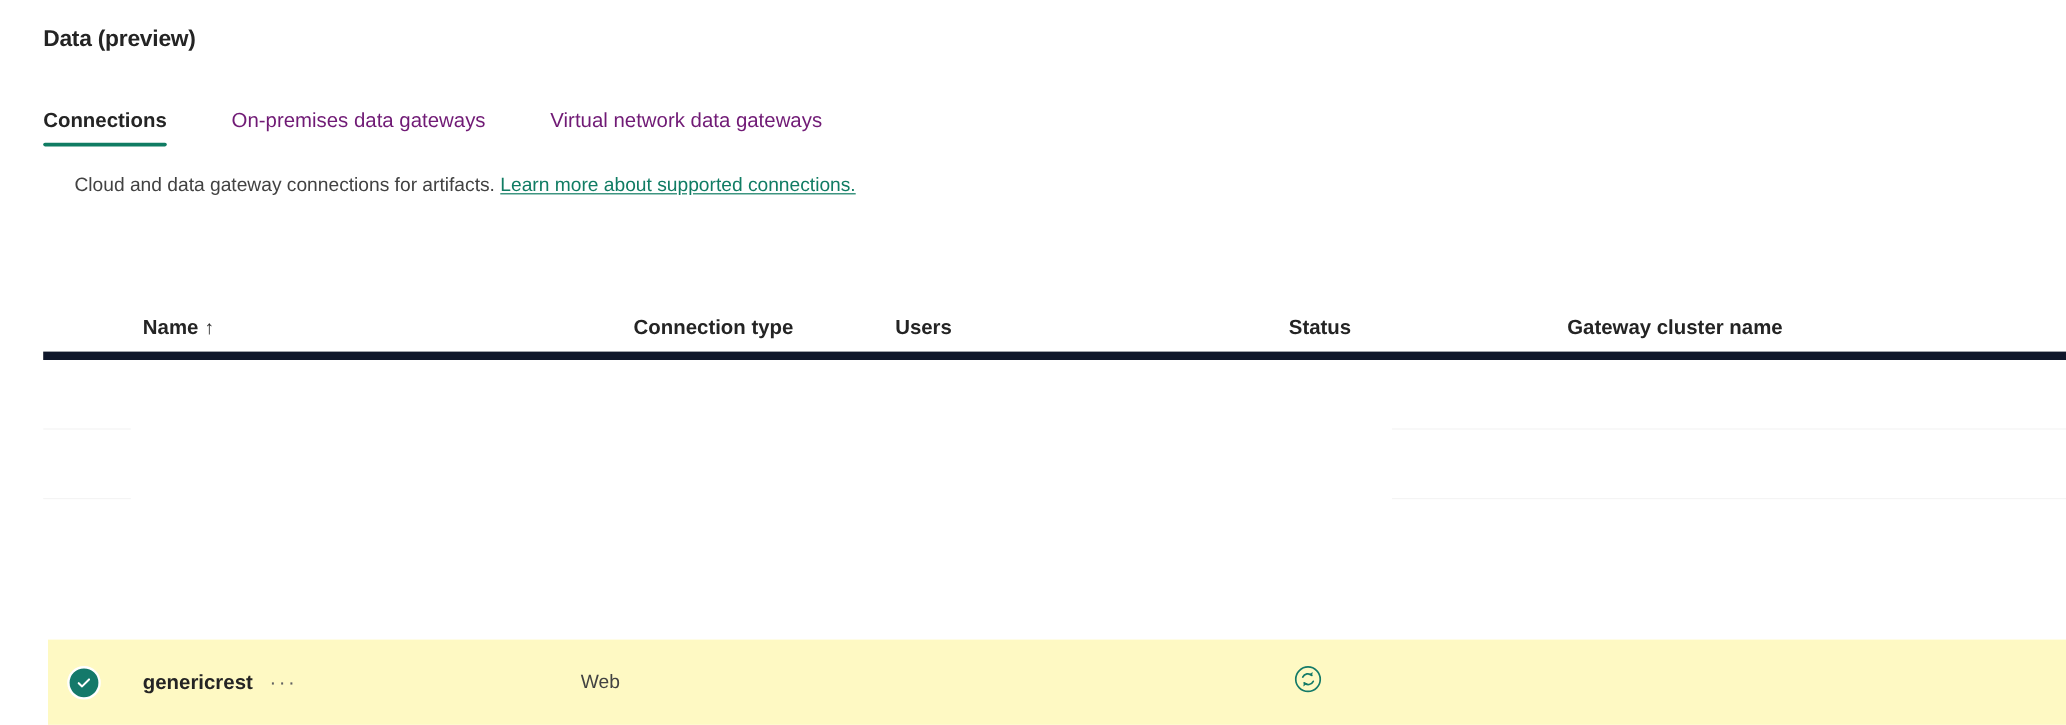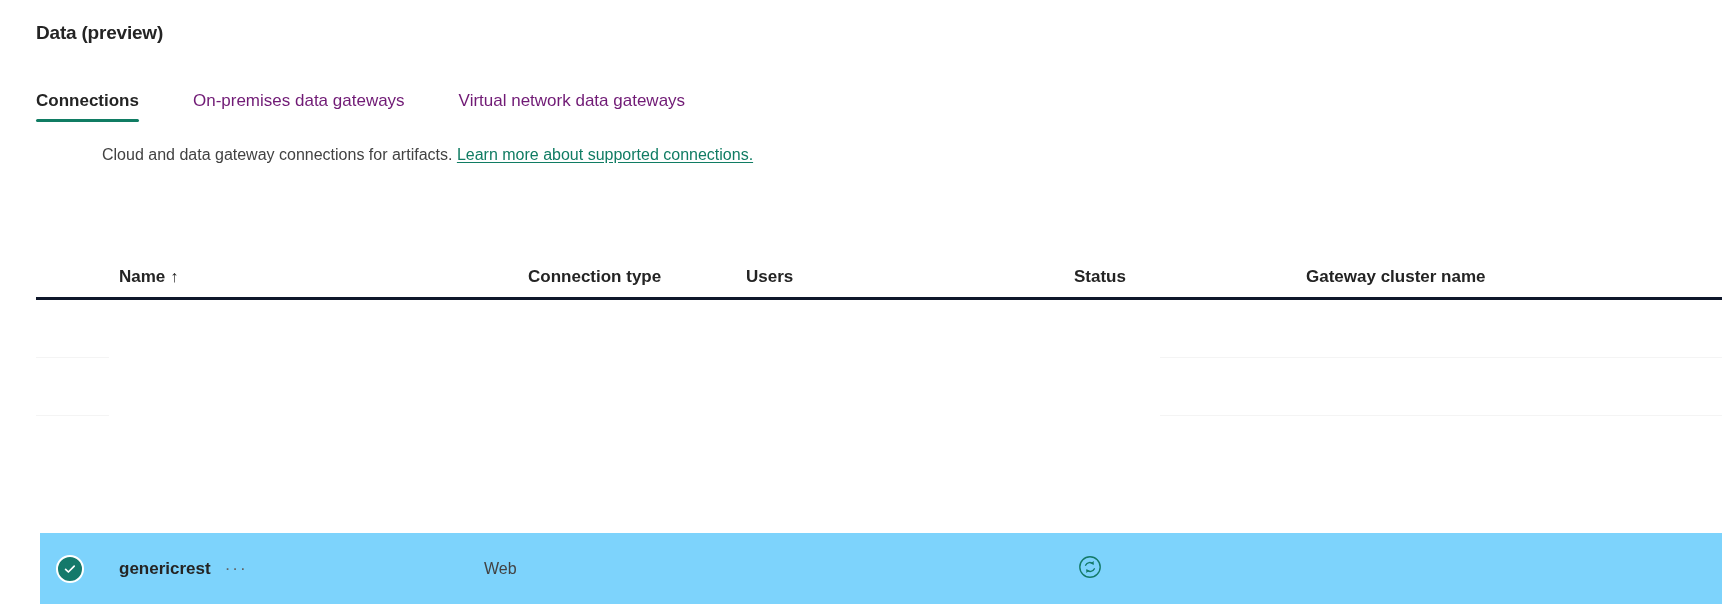--- a/index.html
+++ b/index.html
@@ -65,39 +65,38 @@
 
   
   .desc {
     position: absolute;
     left: 62px;
     top: 144px;
     font-size: 16px;
     line-height: 22px;
     color: #424242;
     white-space: nowrap;
-    margin-left: 40px;
   }
   .desc a {
     color: #107C63;
     text-decoration: underline;
     text-underline-offset: 2px;
   }
 
   
   .table {
     position: absolute;
     left: 0;
     top: 246px;
     width: 1722px;
   }
   .thead {
     position: relative;
     height: 54px;
-    border-bottom: 3px solid #0f172a;
+    border-bottom: 7px solid #0f172a;
     margin-left: 36px;
     margin-right: 0;
   }
   .th {
     position: absolute;
     bottom: 10px;
     font-size: 17px;
     font-weight: 600;
     color: #242424;
     white-space: nowrap;
@@ -128,21 +127,21 @@
   .seg-left  { left: 36px;   width: 73px; }
   .seg-right { left: 1160px; width: 562px; }
 
   
   .row-selected {
     position: absolute;
     left: 40px;
     top: 287px;
     width: 1682px;
     height: 71px;
-    background: #7dd3fc;
+    background: #fef9c3;
     display: block;
   }
   .cell {
     position: absolute;
     top: 0;
     height: 71px;
     display: flex;
     align-items: center;
   }
 

